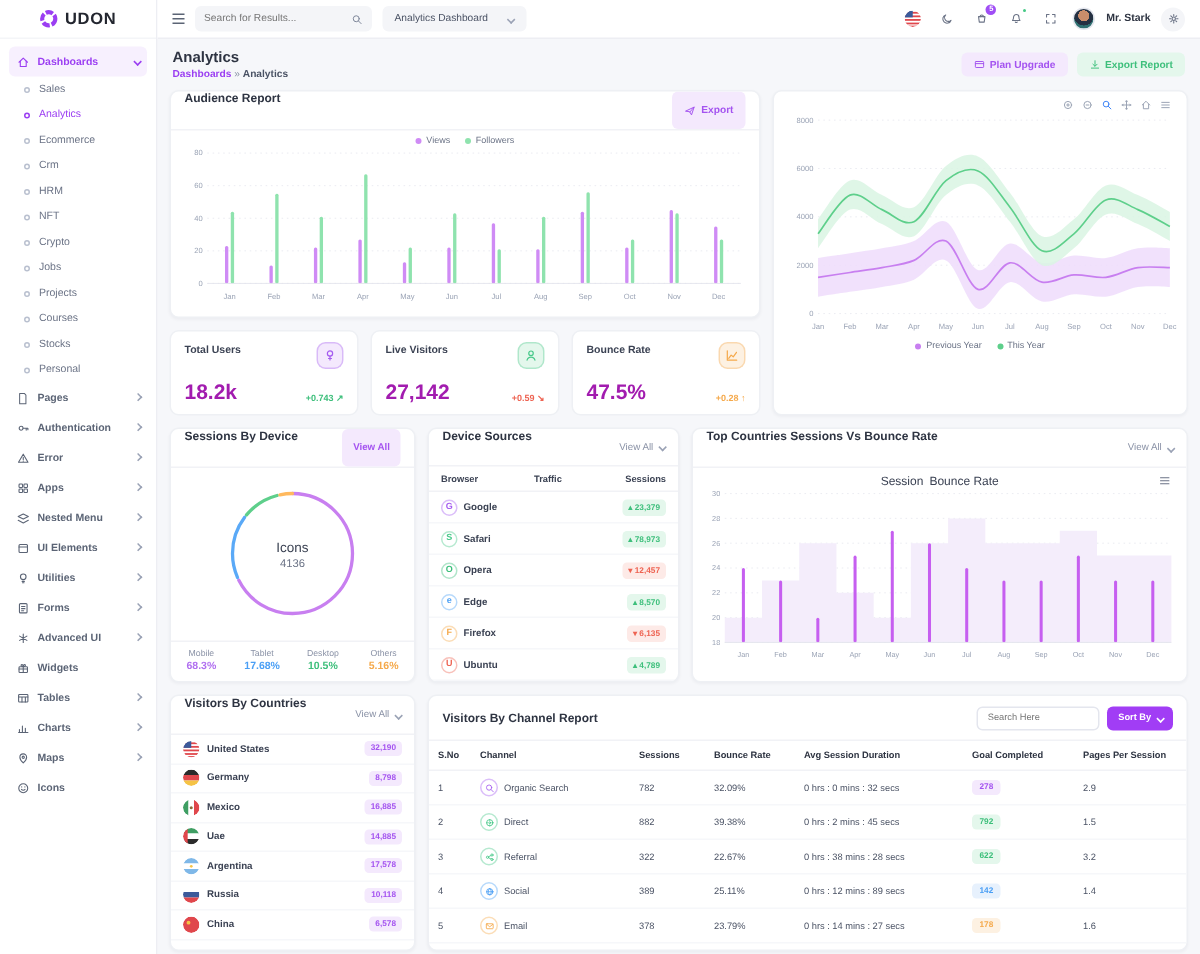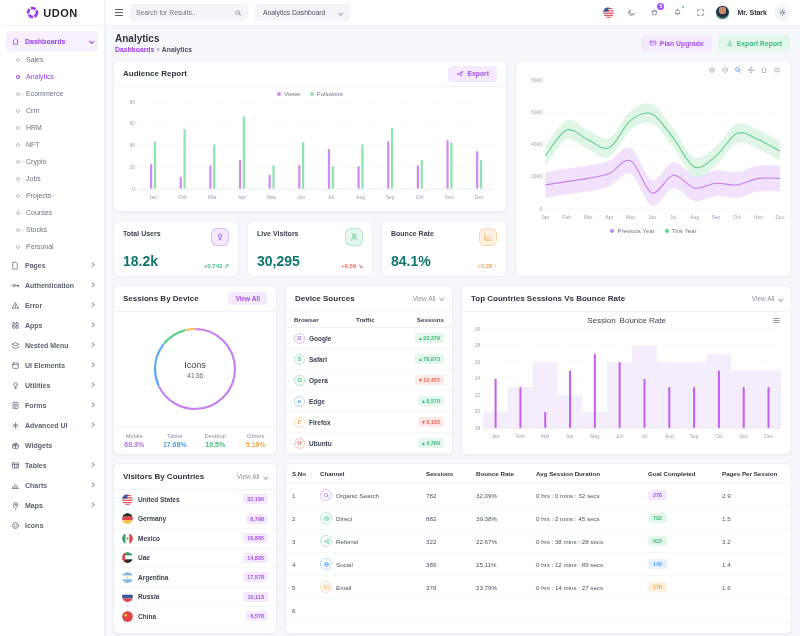--- a/index.html
+++ b/index.html
@@ -50,38 +50,38 @@
   .pg-title{font-size:10px;font-weight:700;color:#2e3442;}
   .crumbs{font-size:6.8px;margin-top:2px;color:#8a92a6;}
   .crumbs .c1{color:var(--purple);font-weight:600;cursor:pointer;}
   .crumbs .c2{color:#4a5264;font-weight:600;}
   .pg-actions{display:flex;gap:6px;}
   .btn{display:flex;align-items:center;gap:3px;border:0;border-radius:4px;padding:4px 8px;font-size:6.8px;font-weight:600;cursor:pointer;font-family:"Liberation Sans",sans-serif;}
   .btn .ic{width:8px;height:8px;}
   .btn.purple{background:var(--purple-soft);color:#a453f0;}
   .btn.green{background:var(--green-soft);color:#3dbf7b;}
   .card{background:#fff;border:1px solid #eef0f4;border-radius:6px;box-shadow:0 1px 2px rgba(20,30,60,.04);overflow:hidden;}
-  .card-h{display:flex;justify-content:space-between;align-items:center;padding:0 9px;height:26px;border-bottom:1px solid #f1f2f6;}
+  .card-h{display:flex;justify-content:space-between;padding:0 9px;height:26px;border-bottom:1px solid #f1f2f6;}
   .card-t{font-size:8px;font-weight:700;color:#2e3442;}
   .view-all{display:flex;align-items:center;gap:4px;font-size:6.5px;color:#8a92a6;cursor:pointer;}
   .view-all-btn{background:var(--purple-soft);color:#a453f0;font-size:6.5px;font-weight:600;padding:3px 7px;border-radius:4px;border:0;cursor:pointer;font-family:"Liberation Sans",sans-serif;}
   .grid{display:flex;gap:8px;}
   .col-left{width:394px;flex-shrink:0;display:flex;flex-direction:column;gap:8px;}
   .aud-card{height:152px;}
   .legend{display:flex;justify-content:center;gap:10px;align-items:center;padding:4px 0 0;}
   .legend .li{display:flex;align-items:center;gap:3px;font-size:6px;color:#6b7386;}
   .legend .li i{width:4px;height:4px;border-radius:50%;display:block;}
   .stats-row{display:flex;gap:8px;}
   .stat-card{flex:1;background:#fff;border:1px solid #eef0f4;border-radius:6px;padding:7px 9px;height:57px;display:flex;flex-direction:column;justify-content:space-between;}
   .stat-top{display:flex;justify-content:space-between;align-items:flex-start;}
   .stat-lbl{font-size:7px;font-weight:600;color:#3b4253;padding-top:2px;}
   .stat-ic{width:18px;height:18px;border-radius:6px;display:flex;align-items:center;justify-content:center;border:1px solid;}
   .stat-ic .ic{width:10px;height:10px;}
   .stat-bot{display:flex;justify-content:space-between;align-items:flex-end;}
-  .stat-val{font-size:14px;font-weight:700;color:#0f766e;}
+  .stat-val{font-size:14px;font-weight:700;color:#a21caf;}
   .stat-delta{font-size:6px;font-weight:700;}
   .sess-card{flex:1;display:flex;flex-direction:column;}
   .chart-toolbar{display:flex;justify-content:flex-end;gap:5px;padding:5px 10px 0;color:#98a1b3;}
   .chart-toolbar .ic{width:8px;height:8px;cursor:pointer;}
   .chart-toolbar .sel{color:#3b82f6;}
   .row2,.row3{display:flex;gap:8px;margin-top:8px;}
   .device-card{width:164px;height:170px;display:flex;flex-direction:column;}
   .donut-wrap{flex:1;display:flex;align-items:center;justify-content:center;position:relative;}
   .donut-c{position:absolute;text-align:center;}
   .donut-c .t1{font-size:9px;color:#3b4253;}
@@ -506,36 +506,36 @@
                 <div class="stat-top">
                   <span class="stat-lbl">Live Visitors</span>
                   <span class="stat-ic" style="color:#48c98a;border-color:#48c98a55;background:#e4f7ec">
                     <svg class="ic " viewBox="0 0 16 16">
                       <circle cx="8" cy="5.6" r="2.4"></circle>
                       <path d="M3.8 13a4.3 4.3 0 0 1 8.4 0"></path>
                     </svg>
                   </span>
                 </div>
                 <div class="stat-bot">
-                  <span class="stat-val">30,295</span>
+                  <span class="stat-val">27,142</span>
                   <span class="stat-delta" style="color:#ee6352">+0.59 ↘</span>
                 </div>
               </div>
               <div class="stat-card">
                 <div class="stat-top">
                   <span class="stat-lbl">Bounce Rate</span>
                   <span class="stat-ic" style="color:#f5a94b;border-color:#f5a94b55;background:#fdf1e2">
                     <svg class="ic " viewBox="0 0 16 16">
                       <path d="M3 3v10h10"></path>
                       <path d="M4.5 11l2.6-3.4 2.2 1.8 3.5-4.8"></path>
                     </svg>
                   </span>
                 </div>
                 <div class="stat-bot">
-                  <span class="stat-val">84.1%</span>
+                  <span class="stat-val">47.5%</span>
                   <span class="stat-delta" style="color:#f5a94b">+0.28 ↑</span>
                 </div>
               </div>
             </div>
         </div>
 
         <div class="card sess-card">
           <div class="chart-toolbar" id="sess-toolbar">
               <svg class="ic " viewBox="0 0 16 16">
                 <circle cx="8" cy="8" r="4.8"></circle>
@@ -893,20 +893,30 @@
                     <circle cx="4" cy="4.5" r="1.4" fill="#f5c345"></circle>
                   </g>
                 </svg>
                 <span class="cty-name">China</span>
                 <span class="cty-badge">6,578</span>
               </div>
             </div>
         </div>
 
         <div class="card channel-card">
+          <div class="ch-head">
+            <span class="card-t">Visitors By Channel Report</span>
+            <div class="ch-tools">
+              <input class="ch-search" type="text" placeholder="Search Here" style="">
+              <button class="sort-btn">
+                <span>Sort By</span>
+                <span class="chev d"></span>
+              </button>
+            </div>
+          </div>
           <div id="ch-table">
               <table class="ch">
                 <colgroup>
                   <col style="width:28px">
                   <col style="width:106px">
                   <col style="width:50px">
                   <col style="width:60px">
                   <col style="width:112px">
                   <col style="width:74px">
                   <col>

